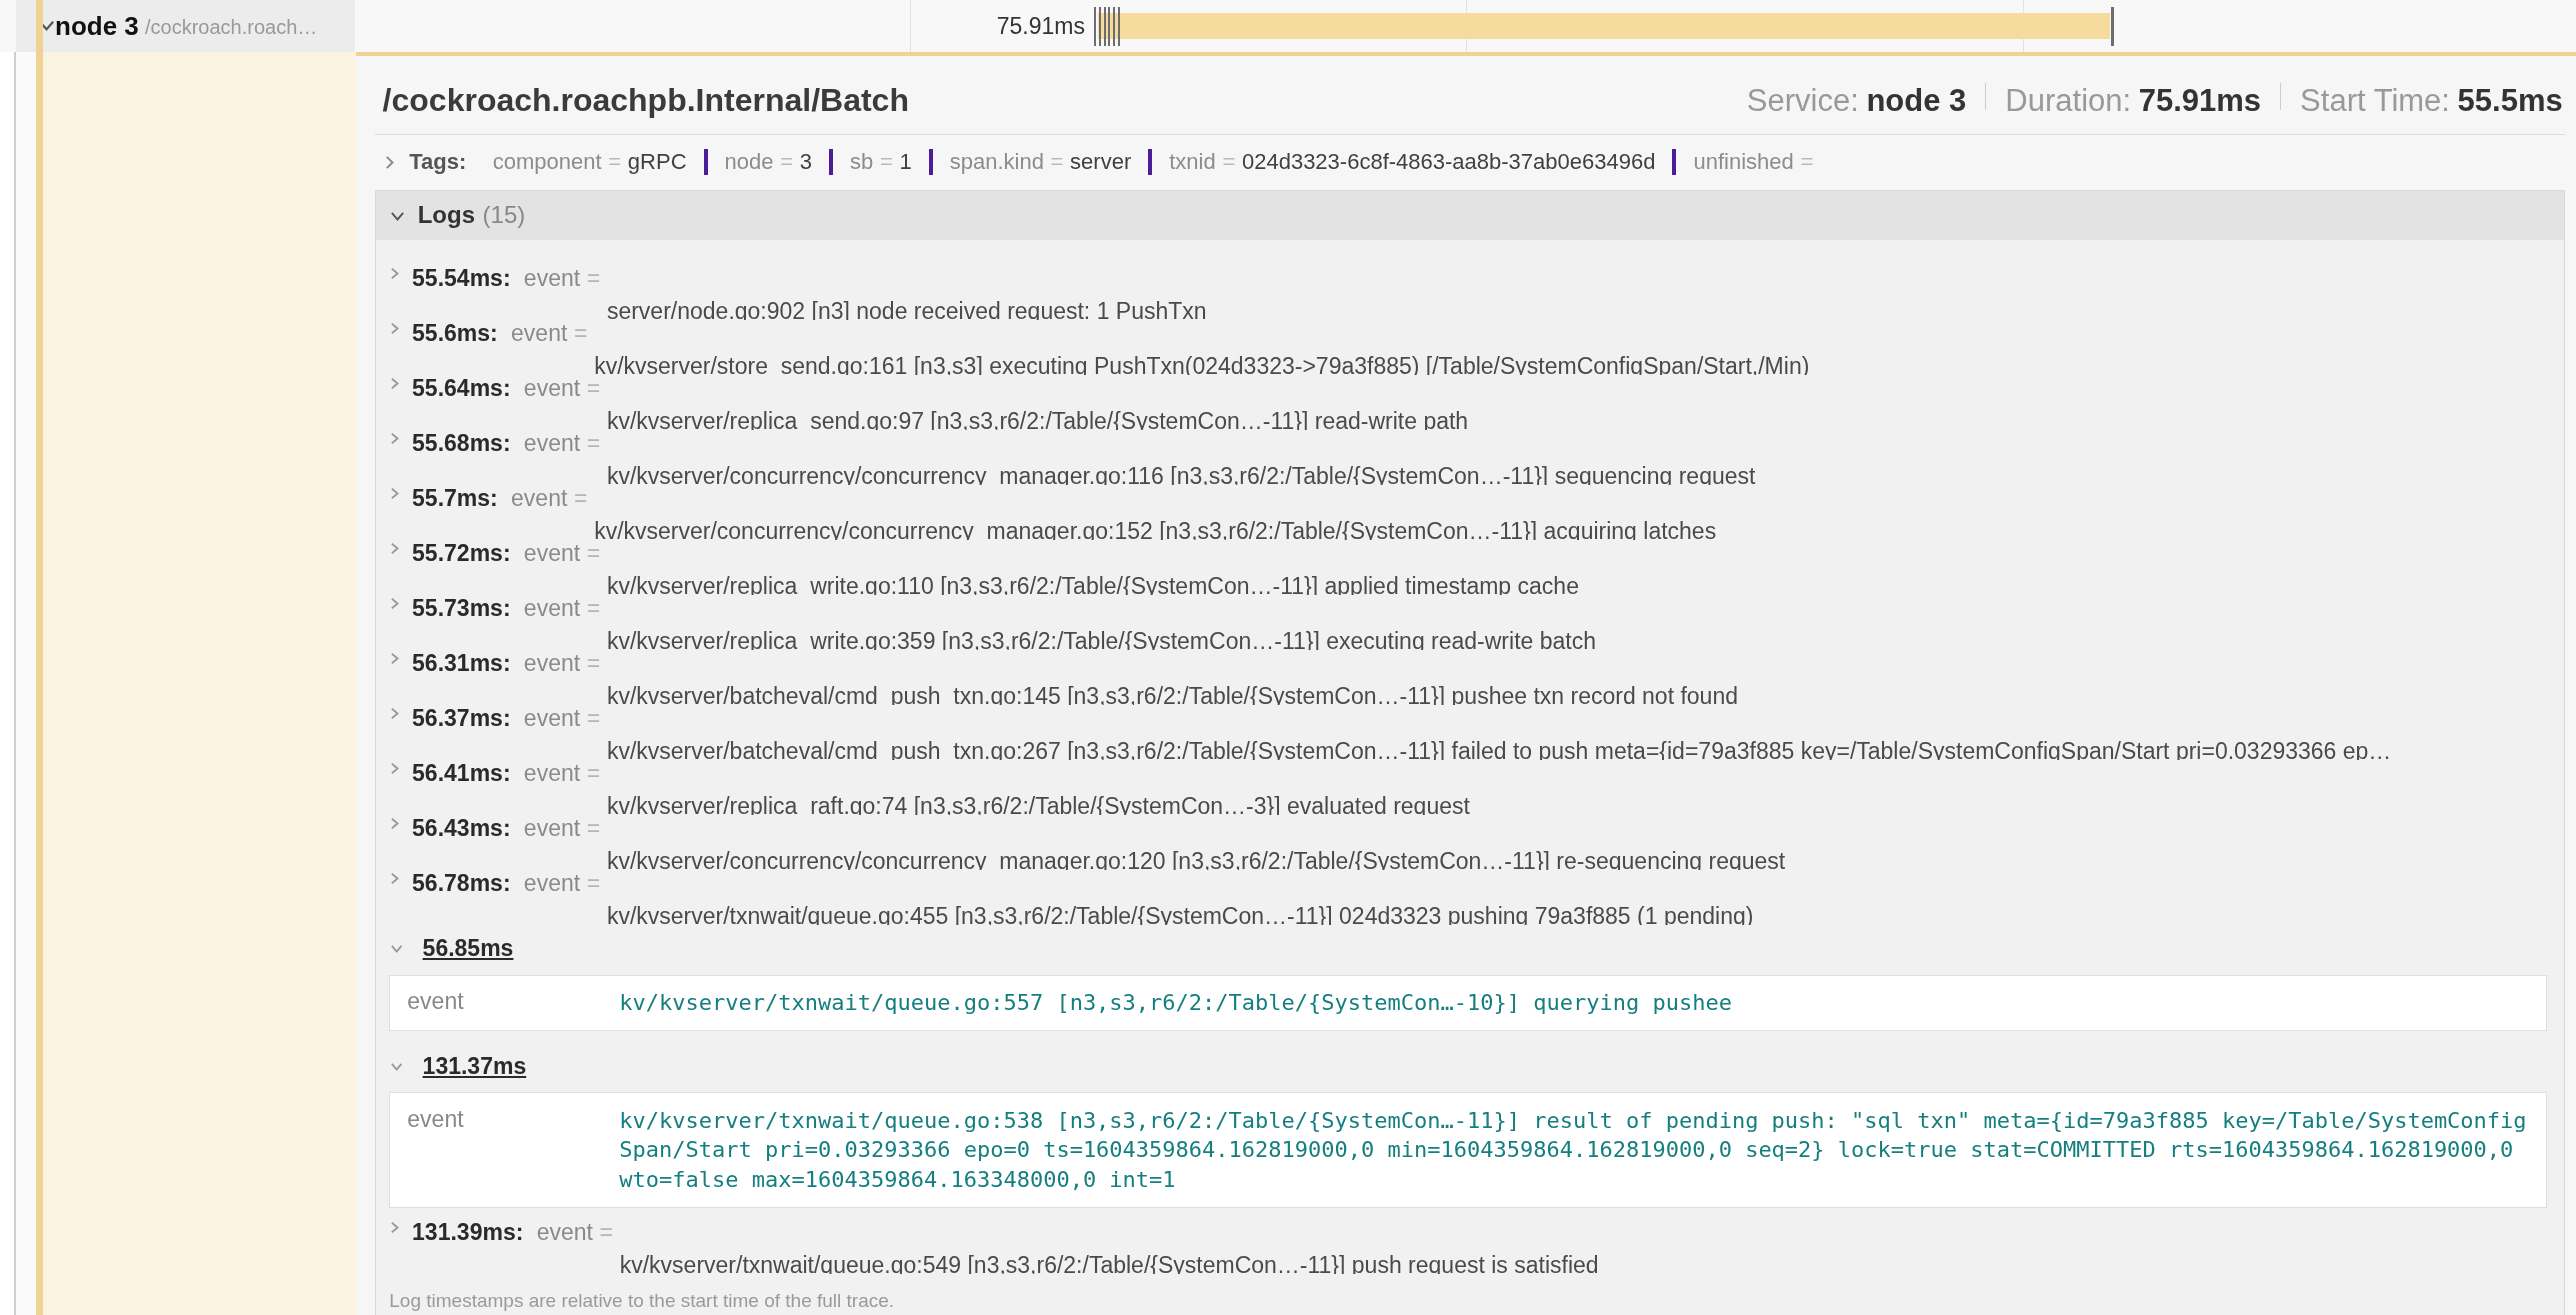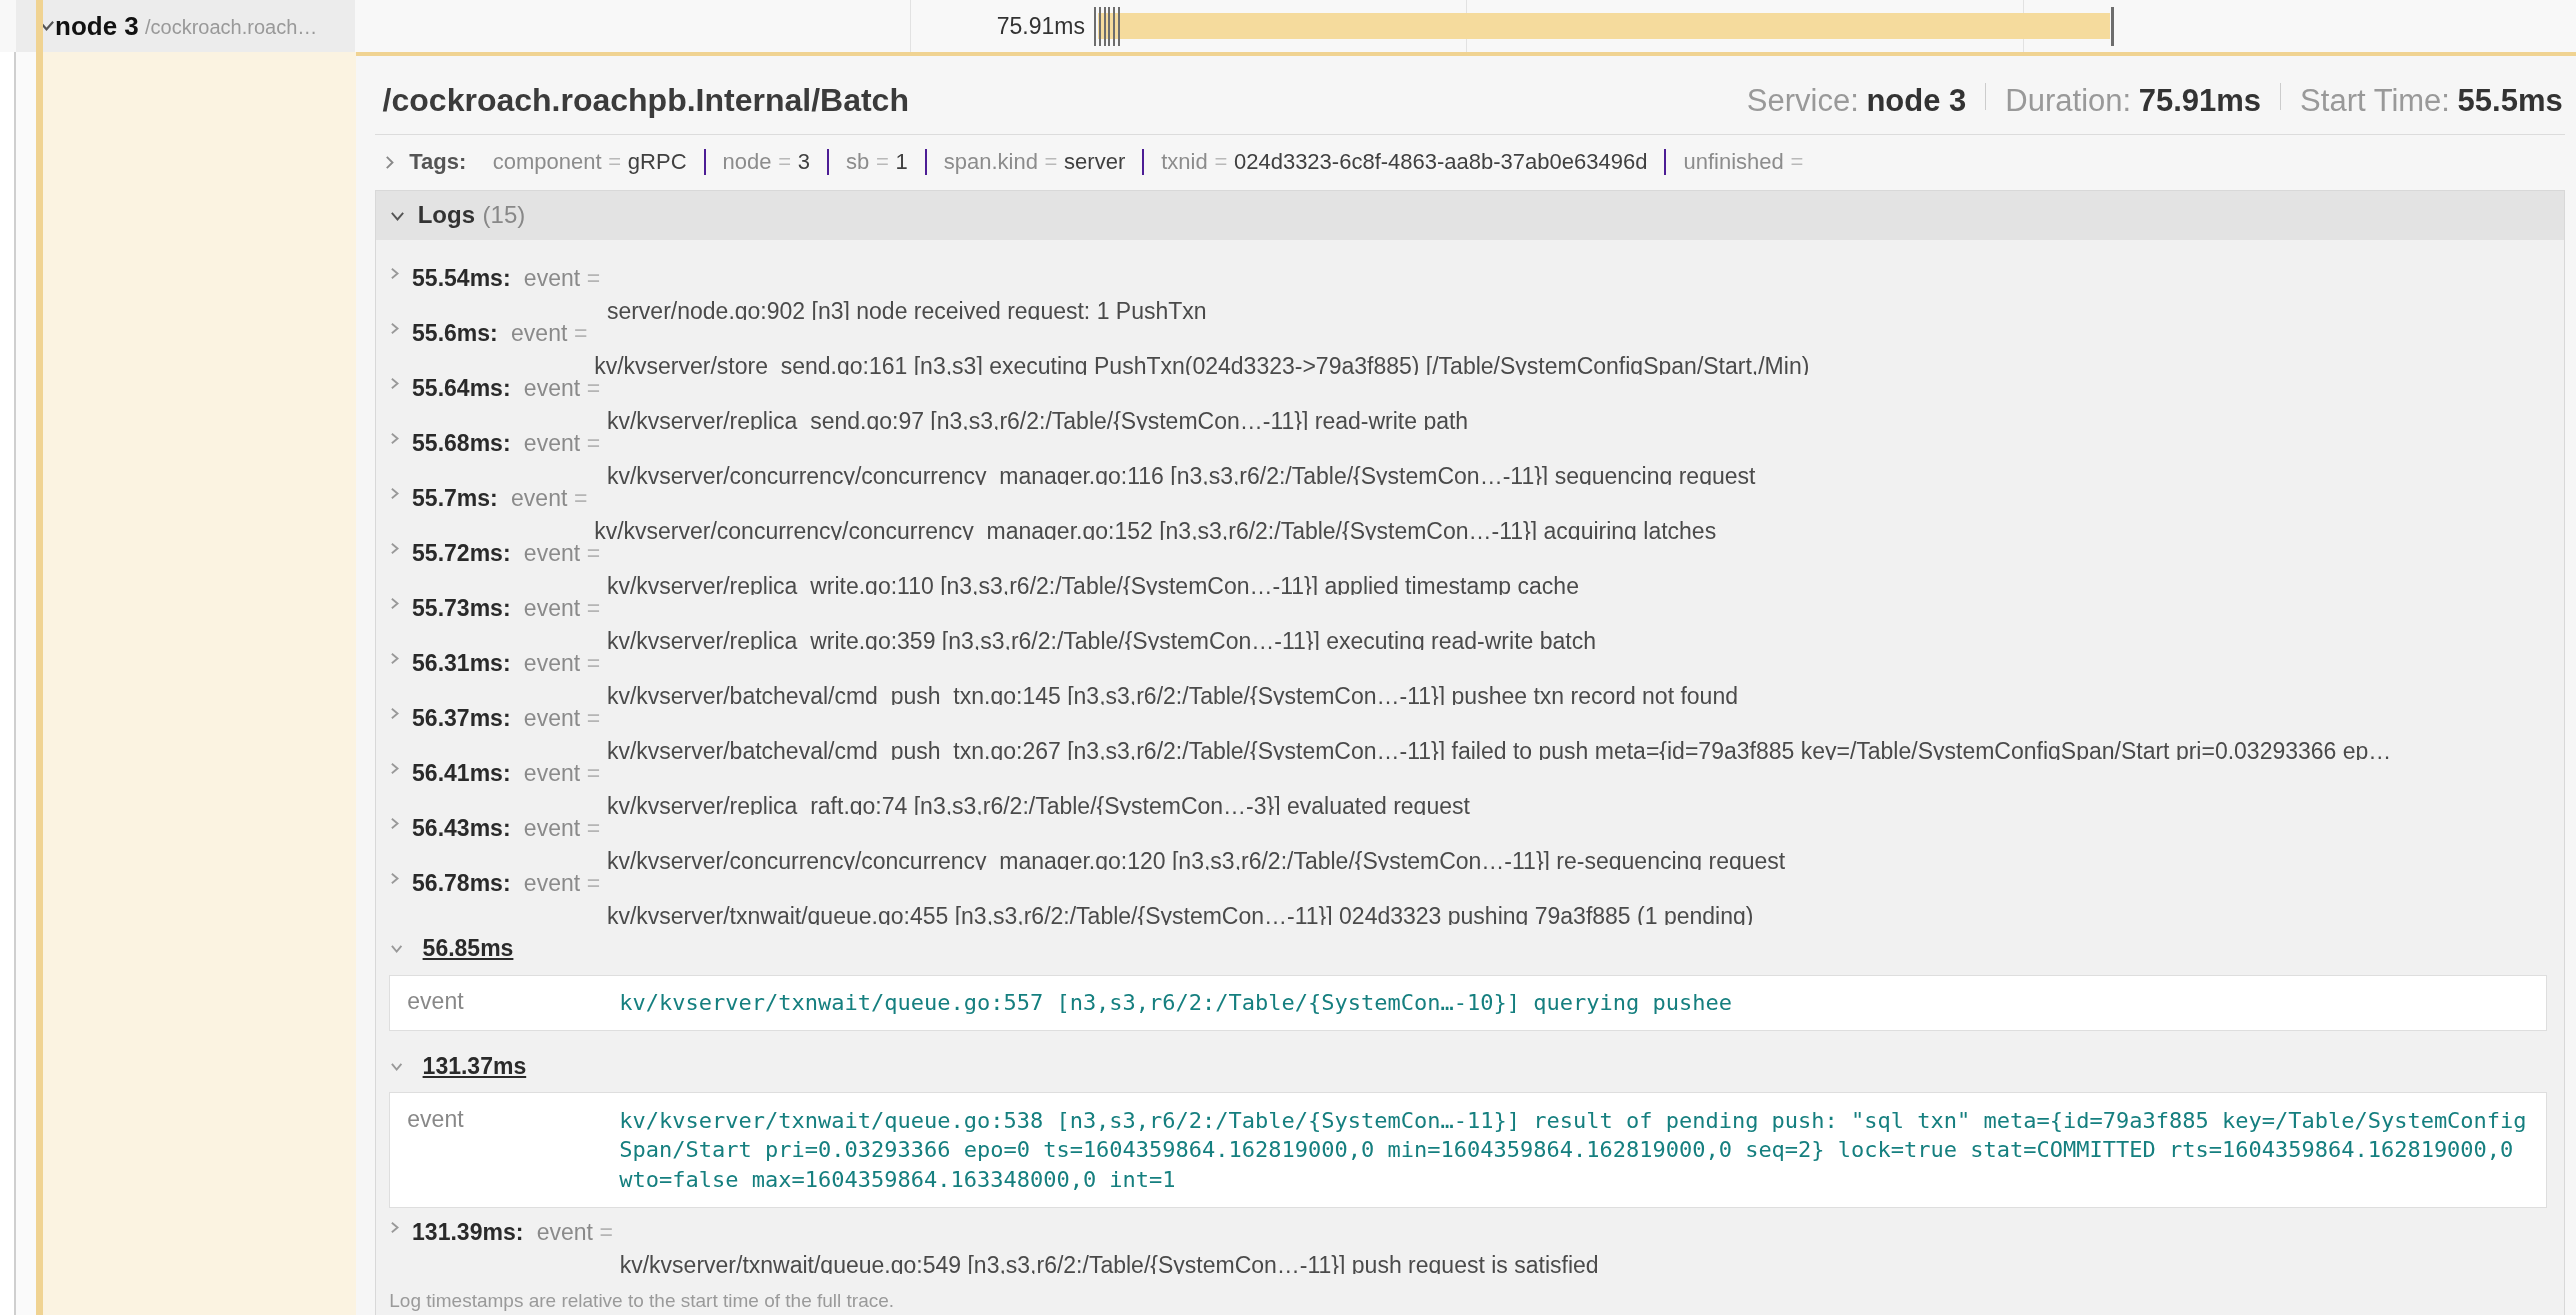--- a/index.html
+++ b/index.html
@@ -40,21 +40,21 @@
   .title-row { display:flex; justify-content:space-between; align-items:baseline;
                padding:26px 1.9px 15.3px 7.6px; }
   .page-title { font-size:32px; font-weight:bold; color:#3b3b3b; }
   .meta { font-size:31px; color:#999; display:flex; align-items:flex-start; }
   .meta b { color:#333; margin-left:7.6px; }
   .meta .sep { display:inline-block; width:1px; height:27px; background:#ccc; margin:0 19px; }
   .title-divider { height:1px; background:#dcdcdc; }
 
   .tags-row { display:flex; align-items:center; padding:13.3px 0 13.3px 7.6px; font-size:22px; }
   .tags-label { font-weight:bold; color:#555; margin:0 9.5px 0 13.3px; }
-  .tag-item { padding:0 17px; border-right:2px solid #4c1d95; white-space:nowrap; }
+  .tag-item { padding:0 17px; border-right:4px solid #4c1d95; white-space:nowrap; }
   .tag-item:last-child { border-right:none; }
   .tag-key { color:#8c8c8c; }
   .tag-eq { color:#b9b9b9; margin:0 6.7px; }
   .tag-val { color:#404040; }
 
   
   .logs { border:1px solid #d8d8d8; background:#f1f1f1; margin-top:1.9px; }
   .logs-header { display:flex; align-items:center; background:#e3e3e3; padding:10.5px 0 10.5px 13.3px; }
   .logs-title { font-size:24px; font-weight:bold; color:#333; margin:0 7.6px 0 11.4px; }
   .logs-count { font-size:24px; color:#888; }

